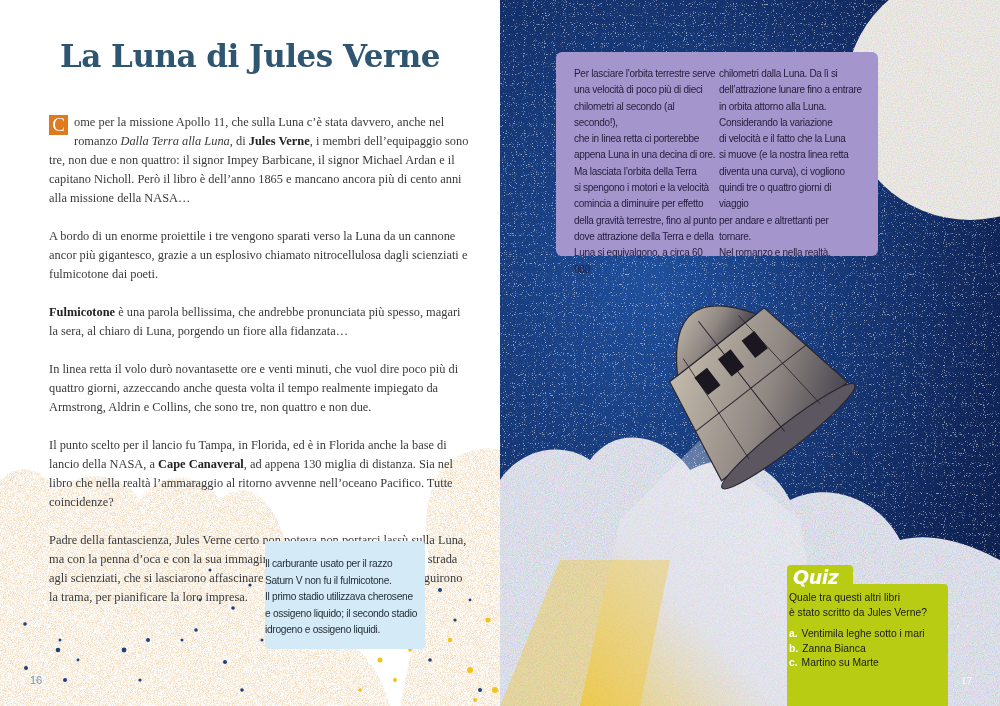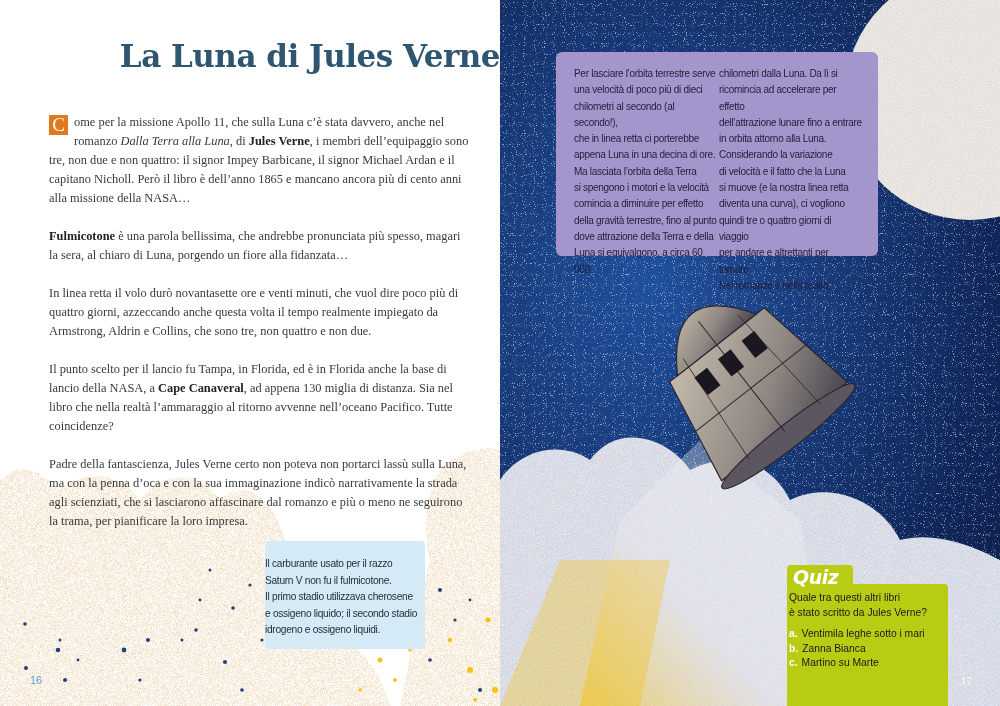--- a/index.html
+++ b/index.html
@@ -5,21 +5,21 @@
     * { box-sizing: border-box; margin: 0; padding: 0; }
     html, body { width: 1000px; height: 706px; overflow: hidden; background: #fff; }
     body { position: relative; font-family: "DejaVu Serif", serif; }
 
     .spread { position: absolute; left: 0; top: 0; width: 1000px; height: 706px; }
 
     
     .page-left { position: absolute; left: 0; top: 0; width: 500px; height: 706px; background: #ffffff; overflow: hidden; }
     .cloud-layer { position: absolute; left: 0; top: 0; width: 500px; height: 706px; }
     .title {
-      position: absolute; left: 0; width: 500px; top: 38px; text-align: right;
+      position: absolute; left: 0; width: 500px; top: 38px; text-align: center;
       font-family: "DejaVu Serif", serif; font-weight: bold; font-size: 31px;
       color: #2f5670; letter-spacing: -0.5px;
     }
     .body-text {
       position: absolute; left: 49px; top: 113px; width: 420px;
       font-family: "Liberation Serif", serif; font-size: 12.4px; line-height: 19px; color: #3a3a3a;
     }
     .body-text p { margin-bottom: 19px; }
     .dropcap {
       float: left; width: 19px; height: 20px; background: #e07a1f; color: #fff;
@@ -122,20 +122,21 @@
           <circle cx="475" cy="700" r="2"></circle>
       </g>
     </svg>
 
     <h1 class="title">La Luna di Jules Verne</h1>
 
     <div class="body-text">
       <p>
         <span class="dropcap">C</span><span>ome per la missione Apollo 11, che sulla Luna c’è stata davvero, anche nel romanzo </span><i>Dalla Terra alla Luna</i><span>, di </span><b>Jules Verne</b><span>, i membri dell’equipaggio sono tre, non due e non quattro: il signor Impey Barbicane, il signor Michael Ardan e il capitano Nicholl. Però il libro è dell’anno 1865 e mancano ancora più di cento anni alla missione della NASA…</span>
       </p>
+      <p>A bordo di un enorme proiettile i tre vengono sparati verso la Luna da un cannone ancor più gigantesco, grazie a un esplosivo chiamato nitrocellulosa dagli scienziati e fulmicotone dai poeti.</p>
       <p><b>Fulmicotone</b><span> è una parola bellissima, che andrebbe pronunciata più spesso, magari la sera, al chiaro di Luna, porgendo un fiore alla fidanzata…</span></p>
       <p>In linea retta il volo durò novantasette ore e venti minuti, che vuol dire poco più di quattro giorni, azzeccando anche questa volta il tempo realmente impiegato da Armstrong, Aldrin e Collins, che sono tre, non quattro e non due.</p>
       <p><span>Il punto scelto per il lancio fu Tampa, in Florida, ed è in Florida anche la base di lancio della NASA, a </span><b>Cape Canaveral</b><span>, ad appena 130 miglia di distanza. Sia nel libro che nella realtà l’ammaraggio al ritorno avvenne nell’oceano Pacifico. Tutte coincidenze?</span></p>
       <p>Padre della fantascienza, Jules Verne certo non poteva non portarci lassù sulla Luna, ma con la penna d’oca e con la sua immaginazione indicò narrativamente la strada agli scienziati, che si lasciarono affascinare dal romanzo e più o meno ne seguirono la trama, per pianificare la loro impresa.</p>
     </div>
 
     <div class="note-blue">
       <div>Il carburante usato per il razzo</div>
       <div>Saturn V non fu il fulmicotone.</div>
       <div>Il primo stadio utilizzava cherosene</div>
@@ -206,21 +207,20 @@
         <div>appena Luna in una decina di ore.</div>
         <div>Ma lasciata l’orbita della Terra</div>
         <div>si spengono i motori e la velocità</div>
         <div>comincia a diminuire per effetto</div>
         <div>della gravità terrestre, fino al punto</div>
         <div>dove attrazione della Terra e della</div>
         <div>Luna si equivalgono, a circa 60 000</div>
       </div>
       <div class="col">
         <div>chilometri dalla Luna. Da lì si</div>
-        <div>ricomincia ad accelerare per effetto</div>
         <div>dell’attrazione lunare fino a entrare</div>
         <div>in orbita attorno alla Luna.</div>
         <div>Considerando la variazione</div>
         <div>di velocità e il fatto che la Luna</div>
         <div>si muove (e la nostra linea retta</div>
         <div>diventa una curva), ci vogliono</div>
         <div>quindi tre o quattro giorni di viaggio</div>
         <div>per andare e altrettanti per tornare.</div>
         <div>Nel romanzo e nella realtà.</div>
       </div>

